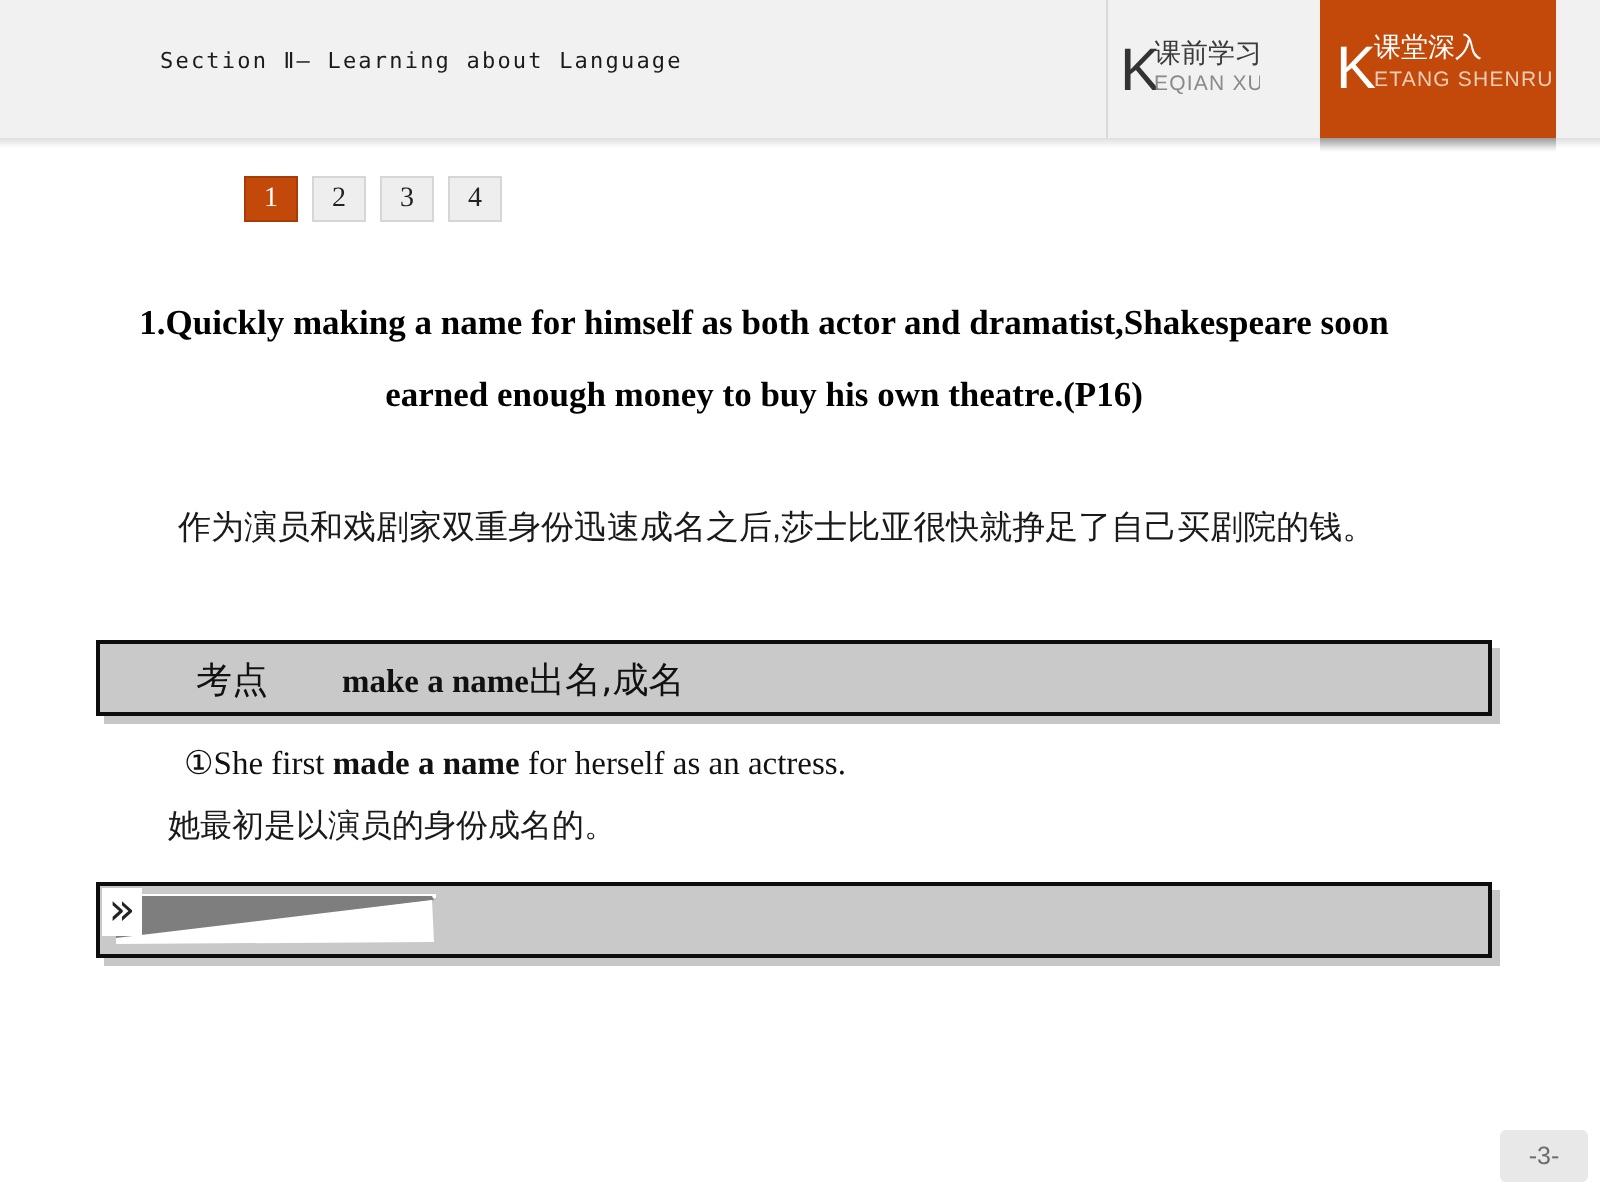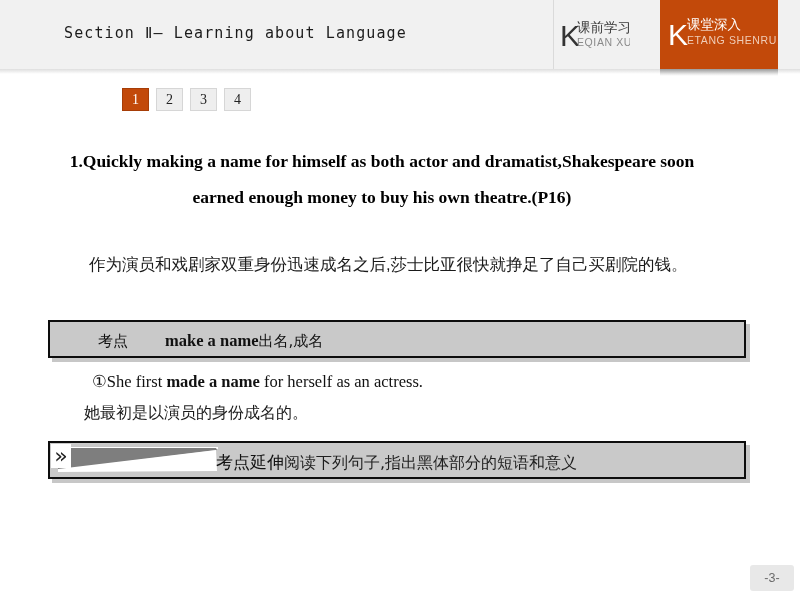--- a/index.html
+++ b/index.html
@@ -26,24 +26,24 @@
   }
   .header-shadow {
     position: absolute;
     left: 0; top: 69px;
     width: 800px;
     height: 5px;
     background: linear-gradient(to bottom, rgba(0,0,0,0.13), rgba(0,0,0,0));
   }
   .header-title {
     position: absolute;
-    left: 64px;
+    left: 80px;
     top: 24px;
     font-family: "DejaVu Sans Mono", monospace;
-    font-size: 15px;
+    font-size: 11px;
     letter-spacing: 1.1px;
     color: #1b1b1b;
     white-space: nowrap;
   }
   .header-divider {
     position: absolute;
     left: 553px;
     top: 0;
     width: 1px;
     height: 69px;
@@ -176,21 +176,21 @@
     position: absolute;
     left: 48px;
     top: 8px;
     white-space: nowrap;
     font-size: 16px;
     line-height: 22px;
     color: #111111;
   }
   .keybox-text .cjk {
     font-family: "DejaVu Sans", sans-serif;
-    font-size: 15px;
+    font-size: 18px;
   }
   .keybox-text .lat {
     font-family: "Liberation Serif", serif;
     font-weight: bold;
     font-size: 16.5px;
     margin-left: 37px;
   }
 
   
   .example-en {
@@ -328,18 +328,15 @@
 
 <div class="keybox" id="box2">
   <div class="wedge">
     <svg width="160" height="26" viewBox="0 0 160 26">
       <polygon points="0,0 160,0 160,2 0,22" fill="#ffffff"></polygon>
       <polygon points="0,1 158,1 159,3 0,23" fill="#7e7e7e"></polygon>
       <polygon points="0,22 158,3 159,24 0,25" fill="#ffffff"></polygon>
     </svg>
   </div>
   <div class="chev">»</div>
-  <div class="box2-text">
-    <span class="cjk-b">考点延伸</span><span class="cjk-n">阅读下列句子,指出黑体部分的短语和意义</span>
-  </div>
 </div>
 
 <div class="page-num">-3-</div>
 
 </body></html>

